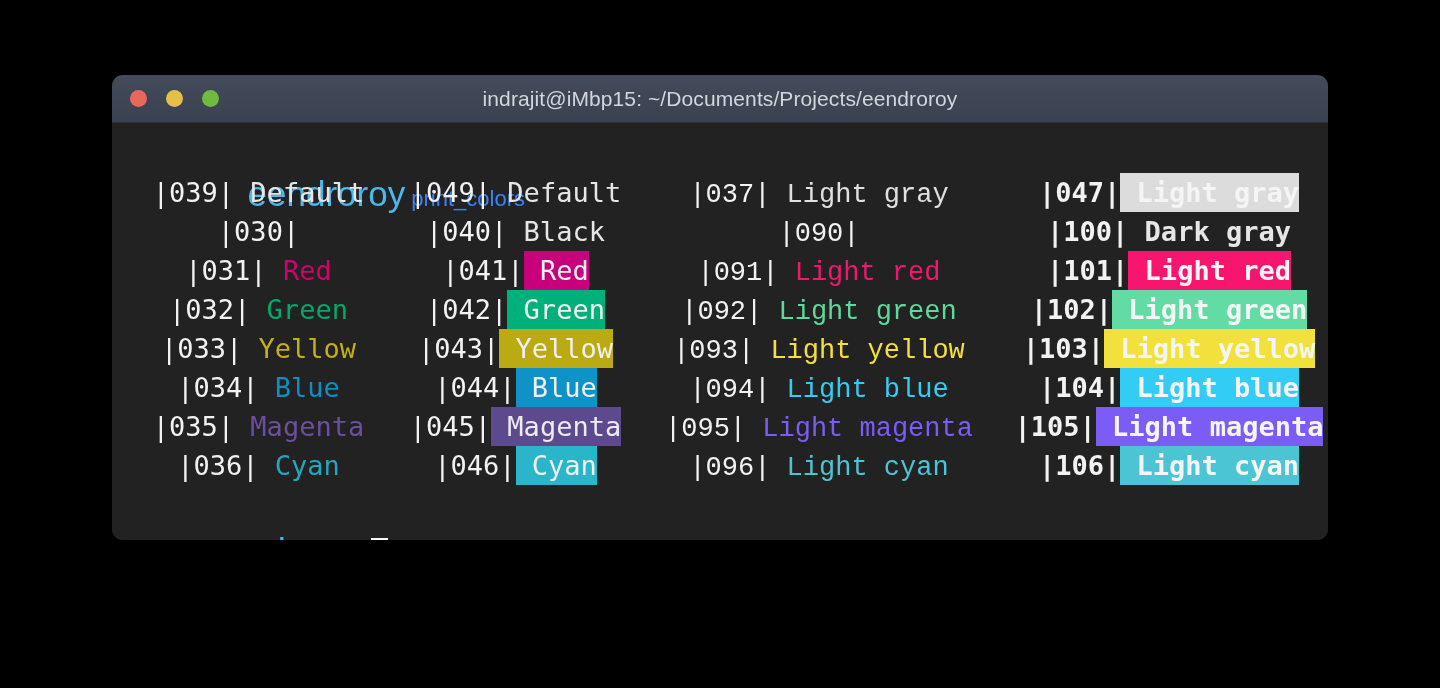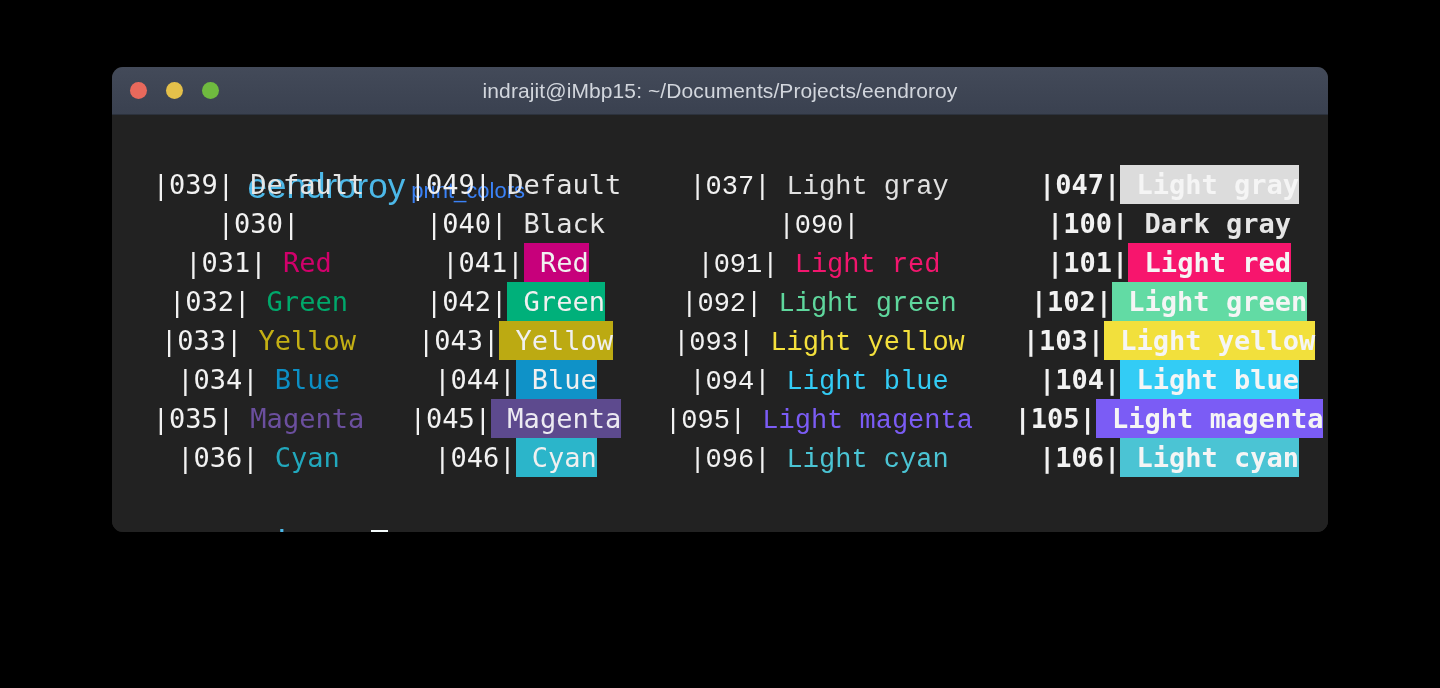--- a/index.html
+++ b/index.html
@@ -10,21 +10,21 @@
     height: 688px;
     overflow: hidden;
   }
   body {
     font-family: "DejaVu Sans Mono", monospace;
   }
 
   #terminal-window {
     position: absolute;
     left: 112px;
-    top: 67px;
+    top: 75px;
     width: 1216px;
     height: 465px;
     border-radius: 11px;
     overflow: hidden;
     background: #222222;
     box-shadow: 0 2px 10px rgba(0,0,0,0.5);
   }
 
   #title-bar {
     position: relative;

